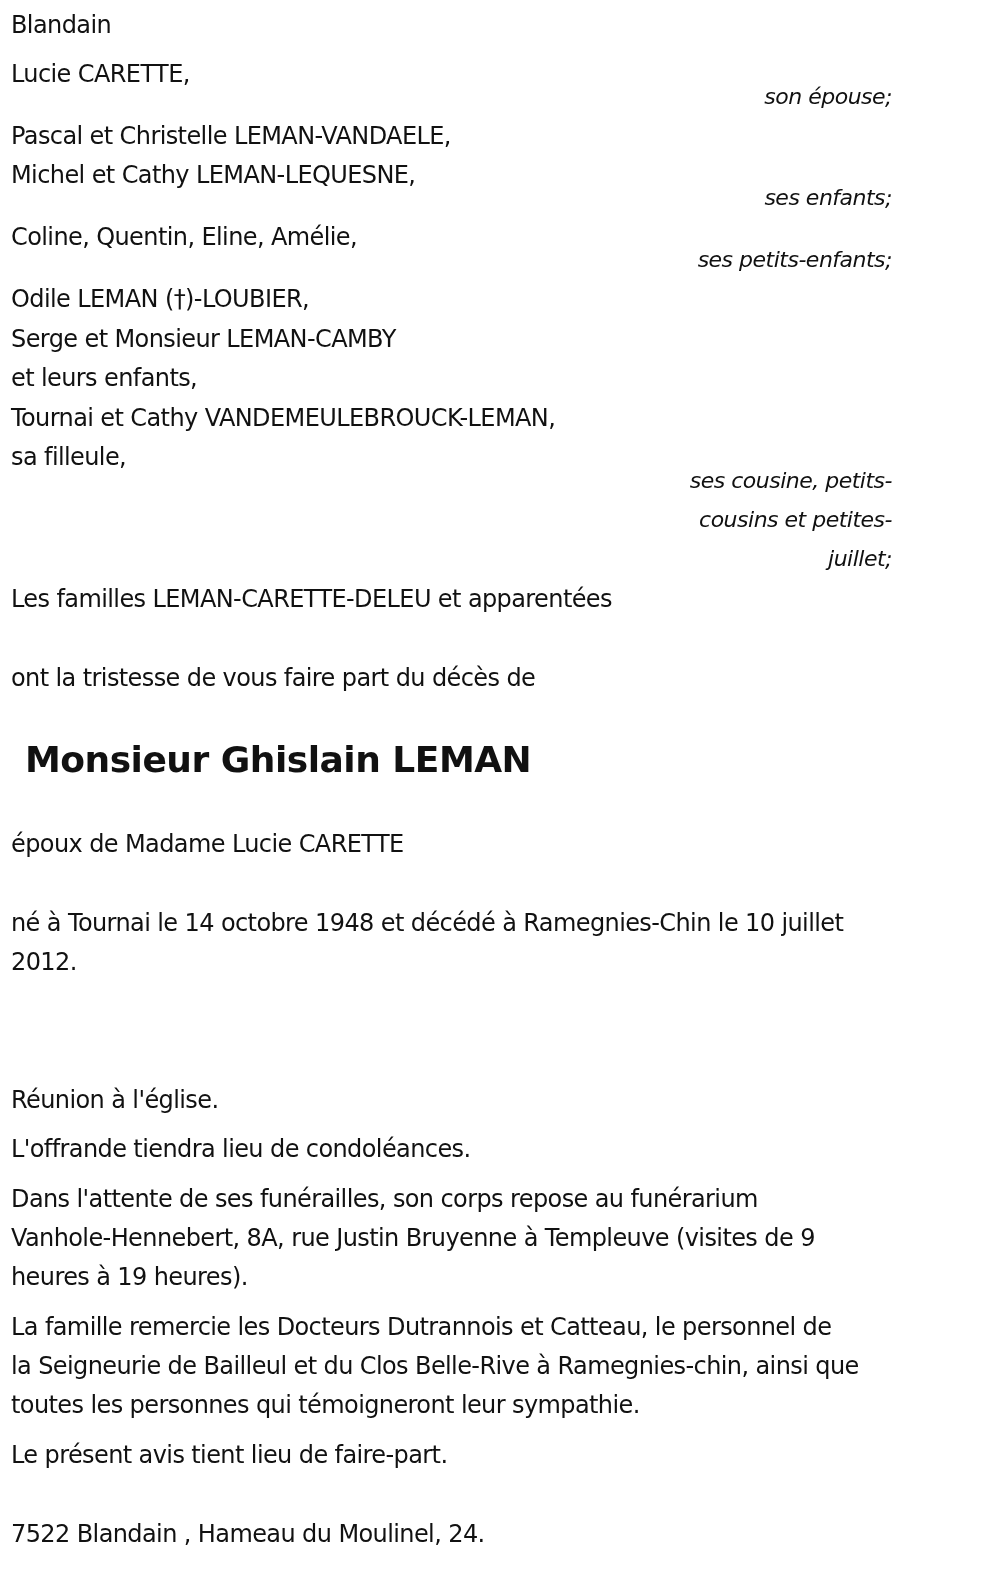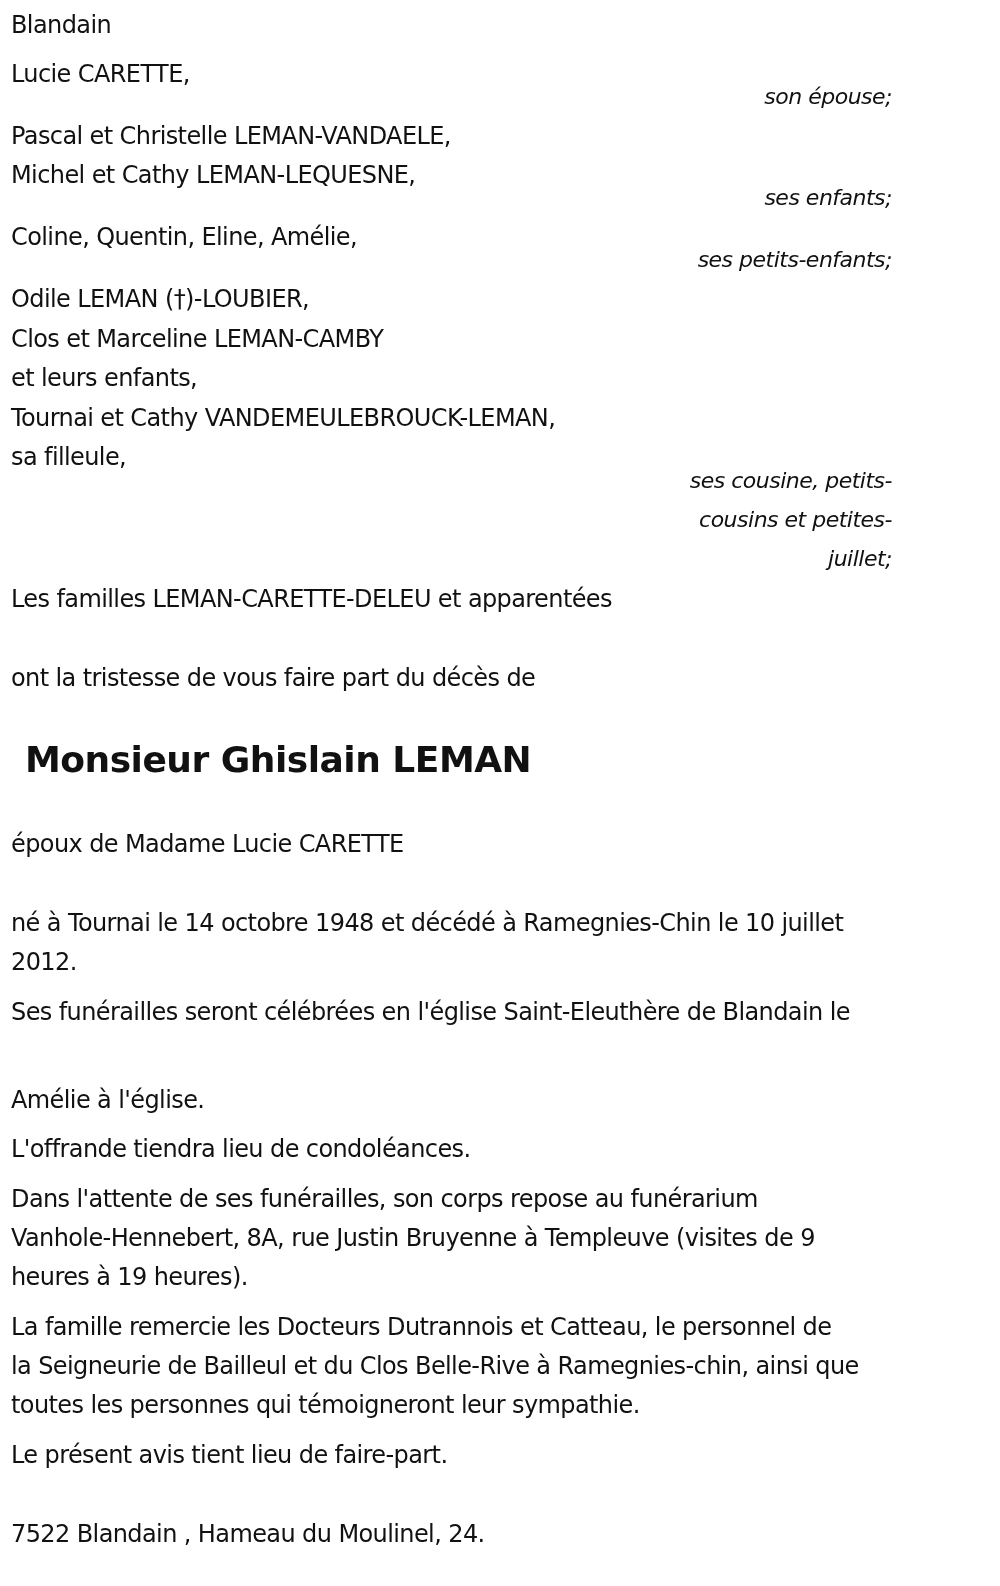--- a/index.html
+++ b/index.html
@@ -24,42 +24,41 @@
   <div class="rel" style="top:82px">son épouse;</div>
 
   <div class="ln" style="top:121px">Pascal et Christelle LEMAN-VANDAELE,</div>
   <div class="ln" style="top:160px">Michel et Cathy LEMAN-LEQUESNE,</div>
   <div class="rel" style="top:183px">ses enfants;</div>
 
   <div class="ln" style="top:222px">Coline, Quentin, Eline, Amélie,</div>
   <div class="rel" style="top:245px">ses petits-enfants;</div>
 
   <div class="ln" style="top:284px">Odile LEMAN (†)-LOUBIER,</div>
-  <div class="ln" style="top:324px">Clos et Marceline LEMAN-CAMBY</div>
+  <div class="ln" style="top:324px">Serge et Monsieur LEMAN-CAMBY</div>
   <div class="ln" style="top:363px">et leurs enfants,</div>
   <div class="ln" style="top:403px">Tournai et Cathy VANDEMEULEBROUCK-LEMAN,</div>
   <div class="ln" style="top:442px">sa filleule,</div>
   <div class="rel" style="top:466px">ses cousine, petits-</div>
   <div class="rel" style="top:505px">cousins et petites-</div>
   <div class="rel" style="top:544px">juillet;</div>
 
   <div class="ln" style="top:584px">Les familles LEMAN-CARETTE-DELEU et apparentées</div>
 
   <div class="ln" style="top:663px">ont la tristesse de vous faire part du décès de</div>
 
   <div class="title" style="top:738px">Monsieur Ghislain LEMAN</div>
 
   <div class="ln" style="top:829px">époux de Madame Lucie CARETTE</div>
 
   <div class="ln" style="top:908px">né à Tournai le 14 octobre 1948 et décédé à Ramegnies-Chin le 10 juillet</div>
   <div class="ln" style="top:947px">2012.</div>
 
-  <div class="ln" style="top:997px">Ses funérailles seront célébrées en l'église Saint-Eleuthère de Blandain le</div>
 
-  <div class="ln" style="top:1085px">Amélie à l'église.</div>
+  <div class="ln" style="top:1085px">Réunion à l'église.</div>
 
   <div class="ln" style="top:1134px">L'offrande tiendra lieu de condoléances.</div>
 
   <div class="ln" style="top:1184px">Dans l'attente de ses funérailles, son corps repose au funérarium</div>
   <div class="ln" style="top:1223px">Vanhole-Hennebert, 8A, rue Justin Bruyenne à Templeuve (visites de 9</div>
   <div class="ln" style="top:1262px">heures à 19 heures).</div>
 
   <div class="ln" style="top:1312px">La famille remercie les Docteurs Dutrannois et Catteau, le personnel de</div>
   <div class="ln" style="top:1351px">la Seigneurie de Bailleul et du Clos Belle-Rive à Ramegnies-chin, ainsi que</div>
   <div class="ln" style="top:1390px">toutes les personnes qui témoigneront leur sympathie.</div>

